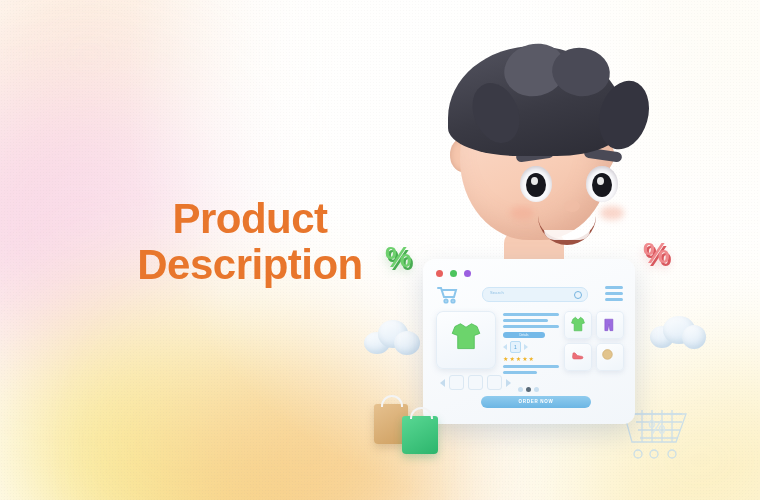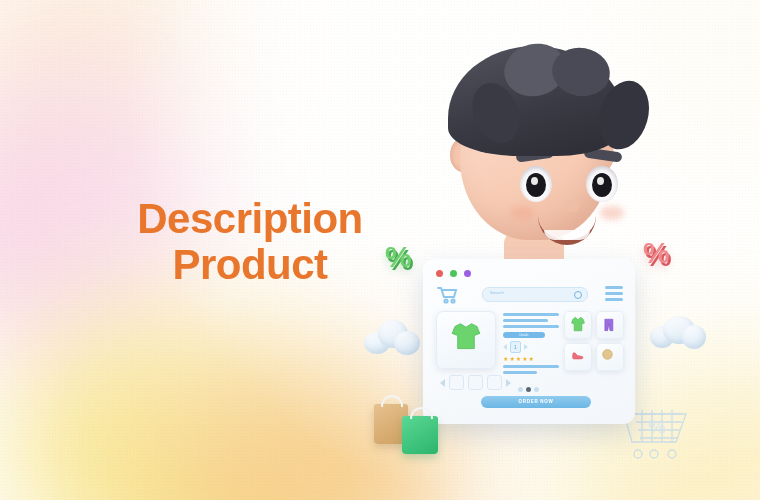--- a/index.html
+++ b/index.html
@@ -156,22 +156,22 @@
     <div class="blob blob-peach"></div>
     <div class="blob blob-pink"></div>
     <div class="blob blob-yellow"></div>
     <div class="blob blob-orange"></div>
     <div class="blob blob-corner"></div>
     <div class="blob blob-topright"></div>
     <div class="bg-wash"></div>
   </div>
 
   <div class="headline">
+    <div class="line">Product</div>
     <div class="line">Description</div>
-    <div class="line">Product</div>
   </div>
 
   <div class="cloud cloud-left">
     <div class="puff" style="left:0;top:12px;width:26px;height:22px;"></div>
     <div class="puff" style="left:14px;top:0;width:30px;height:28px;"></div>
     <div class="puff" style="left:30px;top:11px;width:26px;height:24px;"></div>
   </div>
   <div class="cloud cloud-right">
     <div class="puff" style="left:0;top:10px;width:24px;height:22px;"></div>
     <div class="puff" style="left:13px;top:0;width:32px;height:28px;"></div>

